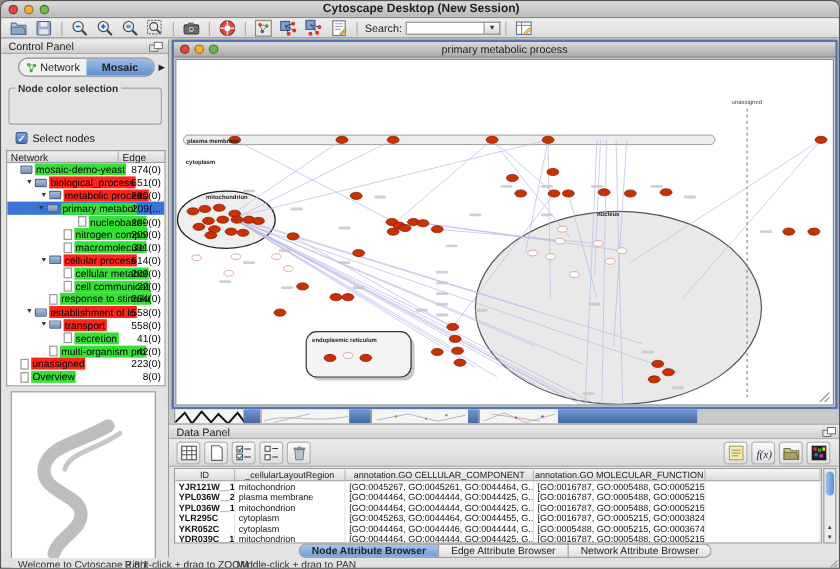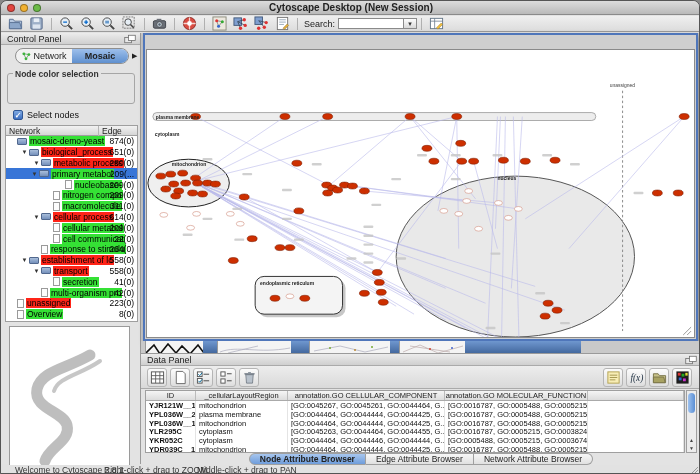--- a/index.html
+++ b/index.html
@@ -375,20 +375,26 @@
     <div id="birdseye">
       <svg width="119" height="148" viewBox="0 0 119 148">
         <path d="M80,28 C56,42 31,44 27,62 C23,82 53,84 57,98 C61,114 39,120 35,134" fill="none" stroke="#9b9b9b" stroke-width="11" opacity=".65" stroke-linecap="round"></path>
         <path d="M90,34 C70,48 48,50 44,64" fill="none" stroke="#8f8f8f" stroke-width="4" opacity=".5" stroke-linecap="round"></path>
       </svg>
     </div>
   </div>
 
   <div id="desktop" class="abs">
     <div id="net-frame">
+      <div id="net-titlebar">
+        <span class="light" style="left:5px;top:2px;background:#e2453e;"></span>
+        <span class="light" style="left:17px;top:2px;background:#f1b131;"></span>
+        <span class="light" style="left:29px;top:2px;background:#6cbb48;"></span>
+        <div id="net-title">primary metabolic process</div>
+      </div>
       <div id="net-canvas">
         <svg id="net-svg" viewBox="0 0 549 289">
           <g id="regions-g">
             <rect x="5" y="63" width="446" height="8" rx="4" fill="#ededed" stroke="#999" stroke-width=".8"></rect>
             <ellipse cx="41" cy="134" rx="41" ry="24" fill="#efefef" stroke="#222" stroke-width="1"></ellipse>
             <ellipse cx="370" cy="208" rx="120" ry="81" fill="#e9e9e9" stroke="#555" stroke-width="1"></ellipse>
             <line x1="478" y1="41" x2="478" y2="283" stroke="#8a8a8a" stroke-width="1" stroke-dasharray="2.5,2.5"></line>
           </g>
           <g id="edges-g">
               <line x1="50" y1="135" x2="231" y2="224" class="edge"></line>

